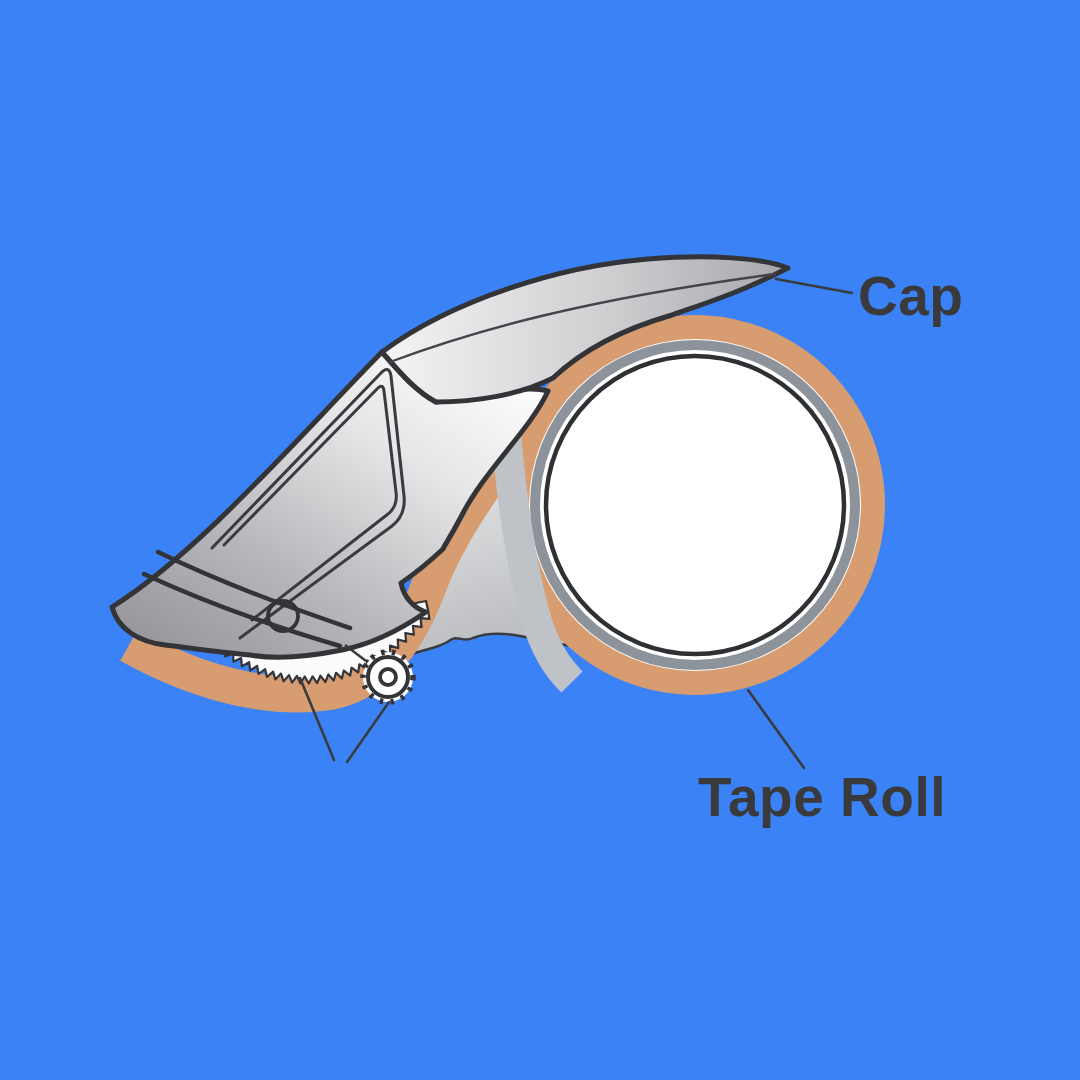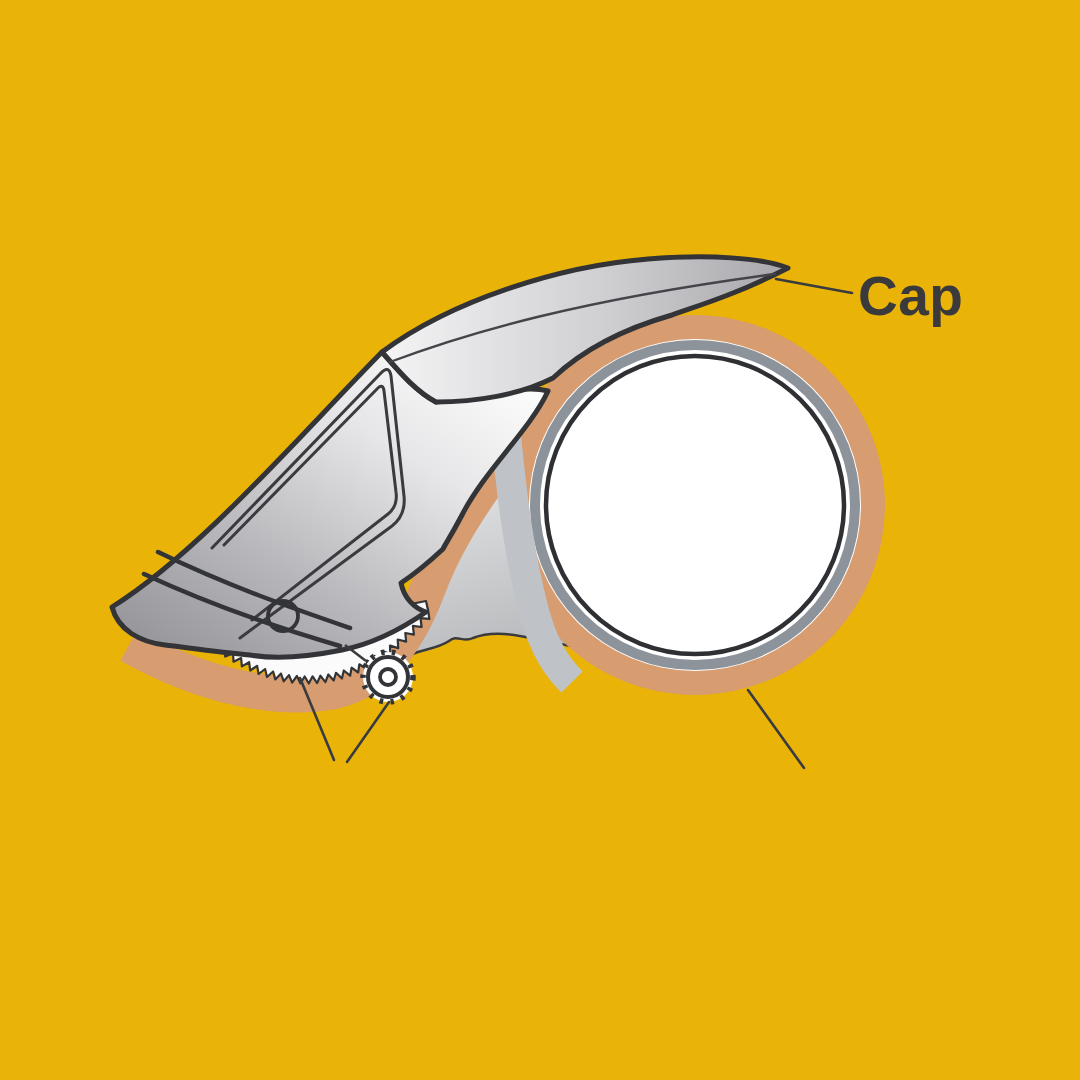--- a/index.html
+++ b/index.html
@@ -1,19 +1,19 @@
 <!DOCTYPE html>
 <html><head>
 <meta charset="utf-8">
 <style>
   html,body{margin:0;padding:0;background:#ffffff;}
   #stage{
     position:relative;
     width:1080px;height:1080px;
-    background:#eab308;
+    background:#3b82f6;
     overflow:hidden;
     font-family:"Liberation Sans", sans-serif;
   }
   #art{position:absolute;left:0;top:0;}
   .lbl{
     position:absolute;
     font-family:"Liberation Sans", sans-serif;
     font-weight:700;
     font-size:55px;
     color:#3a3a3c;
@@ -85,14 +85,15 @@
 
     <g stroke="#3a3b3e" stroke-width="2.6" stroke-linecap="round">
       <line x1="776" y1="279" x2="852" y2="293"></line>
       <line x1="300" y1="678" x2="334" y2="760"></line>
       <line x1="389" y1="702" x2="347" y2="762"></line>
       <line x1="748" y1="690" x2="804" y2="768"></line>
     </g>
   </svg>
 
   <div class="lbl" id="cap-label">Cap</div>
+  <div class="lbl" id="tape-roll-label">Tape Roll</div>
 
 </div>
 
 </body></html>

